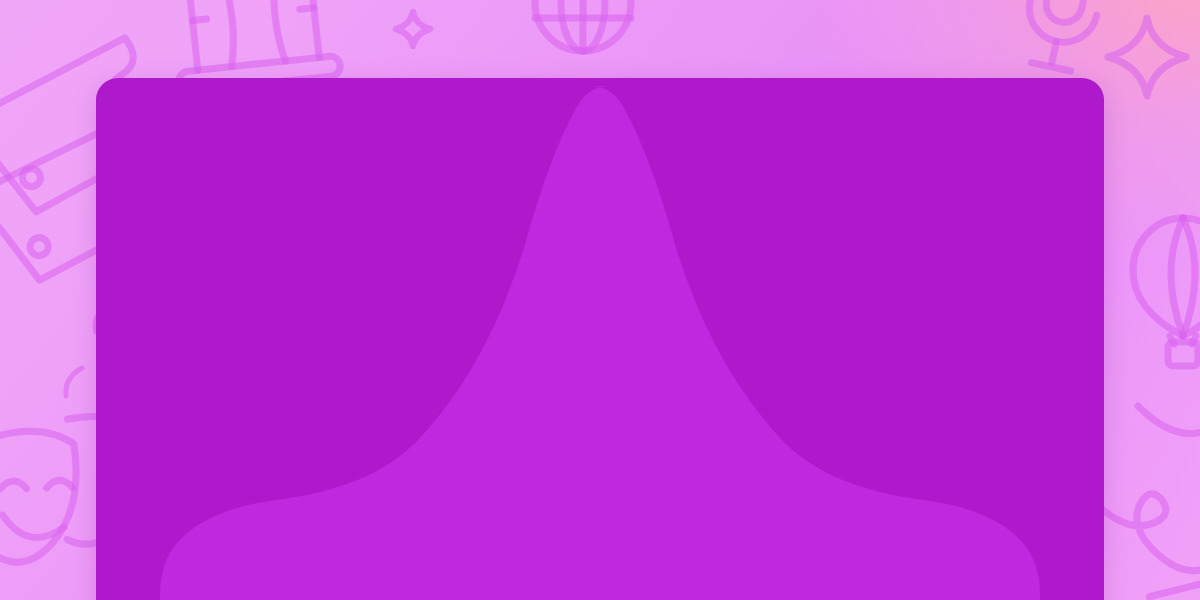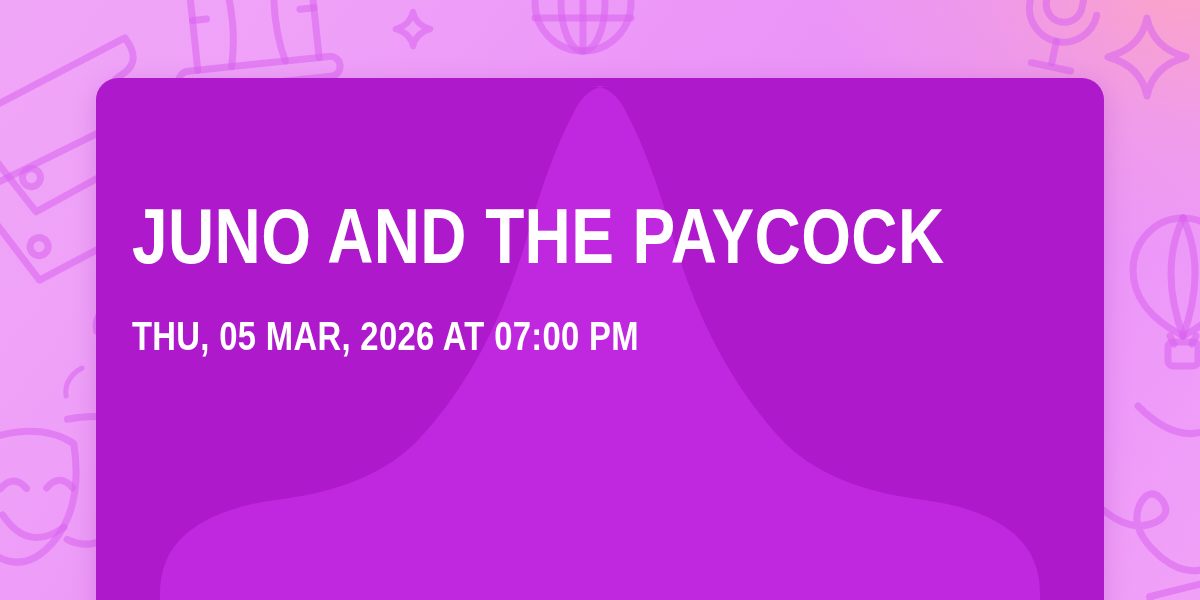--- a/index.html
+++ b/index.html
@@ -217,20 +217,16 @@
                H64
                v-44
                q0 -38 26 -60
                q30 -26 90 -34
                q98 -12 144 -62
                q72 -78 108 -204
                q22 -78 48 -126
                q12 -22 34 -22 Z"></path>
     </svg>
 
-    <div id="card-text">
-      <div id="event-title">JUNO AND THE PAYCOCK</div>
-      <div id="event-datetime">THU, 05 MAR, 2026 AT 07:00 PM</div>
-    </div>
 
   </div>
 
 </div>
 
 </body></html>

